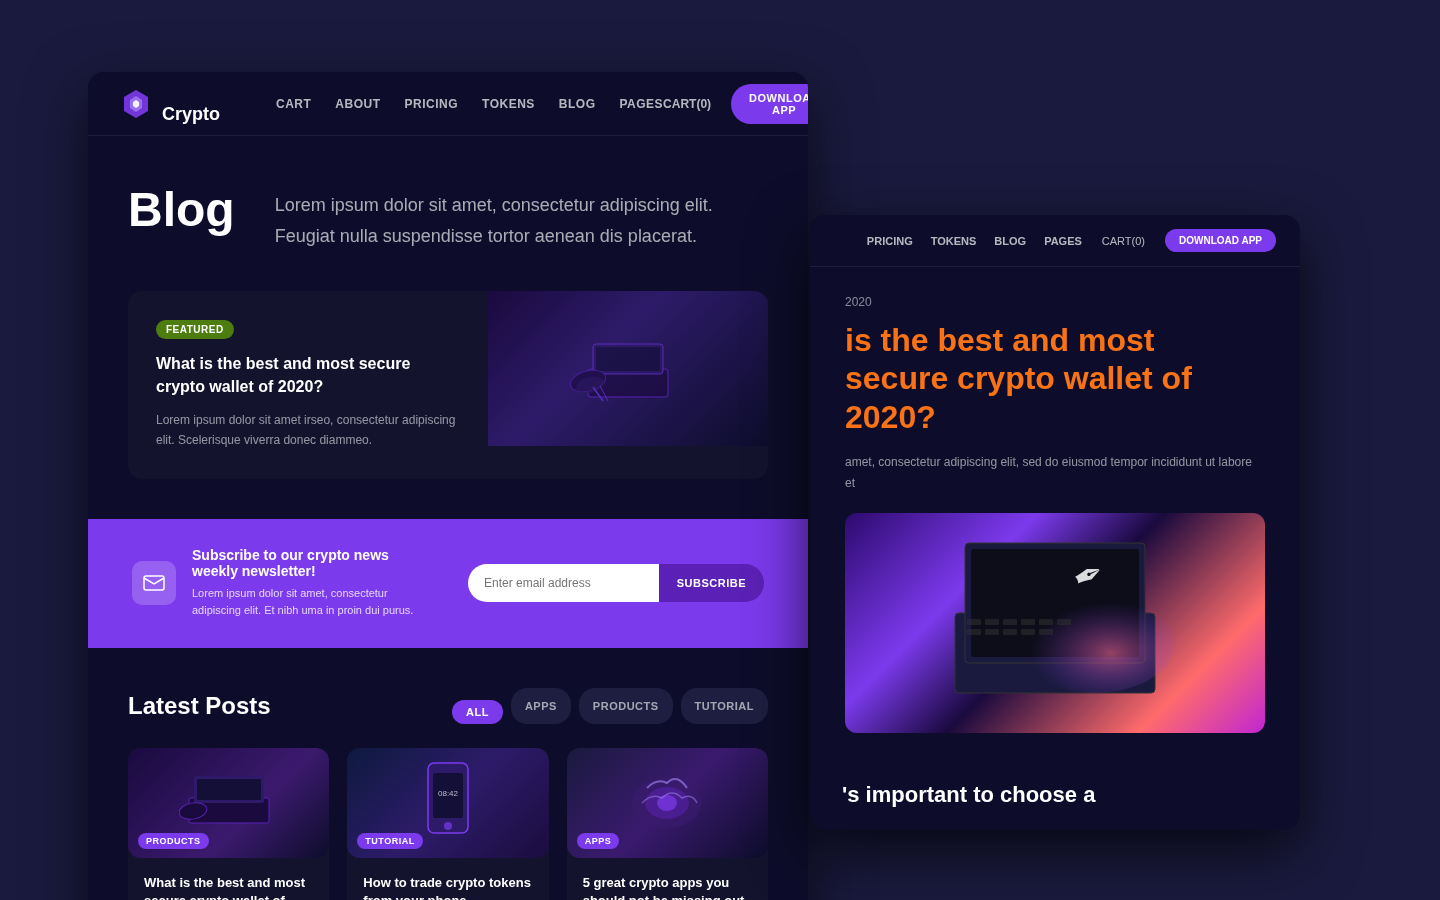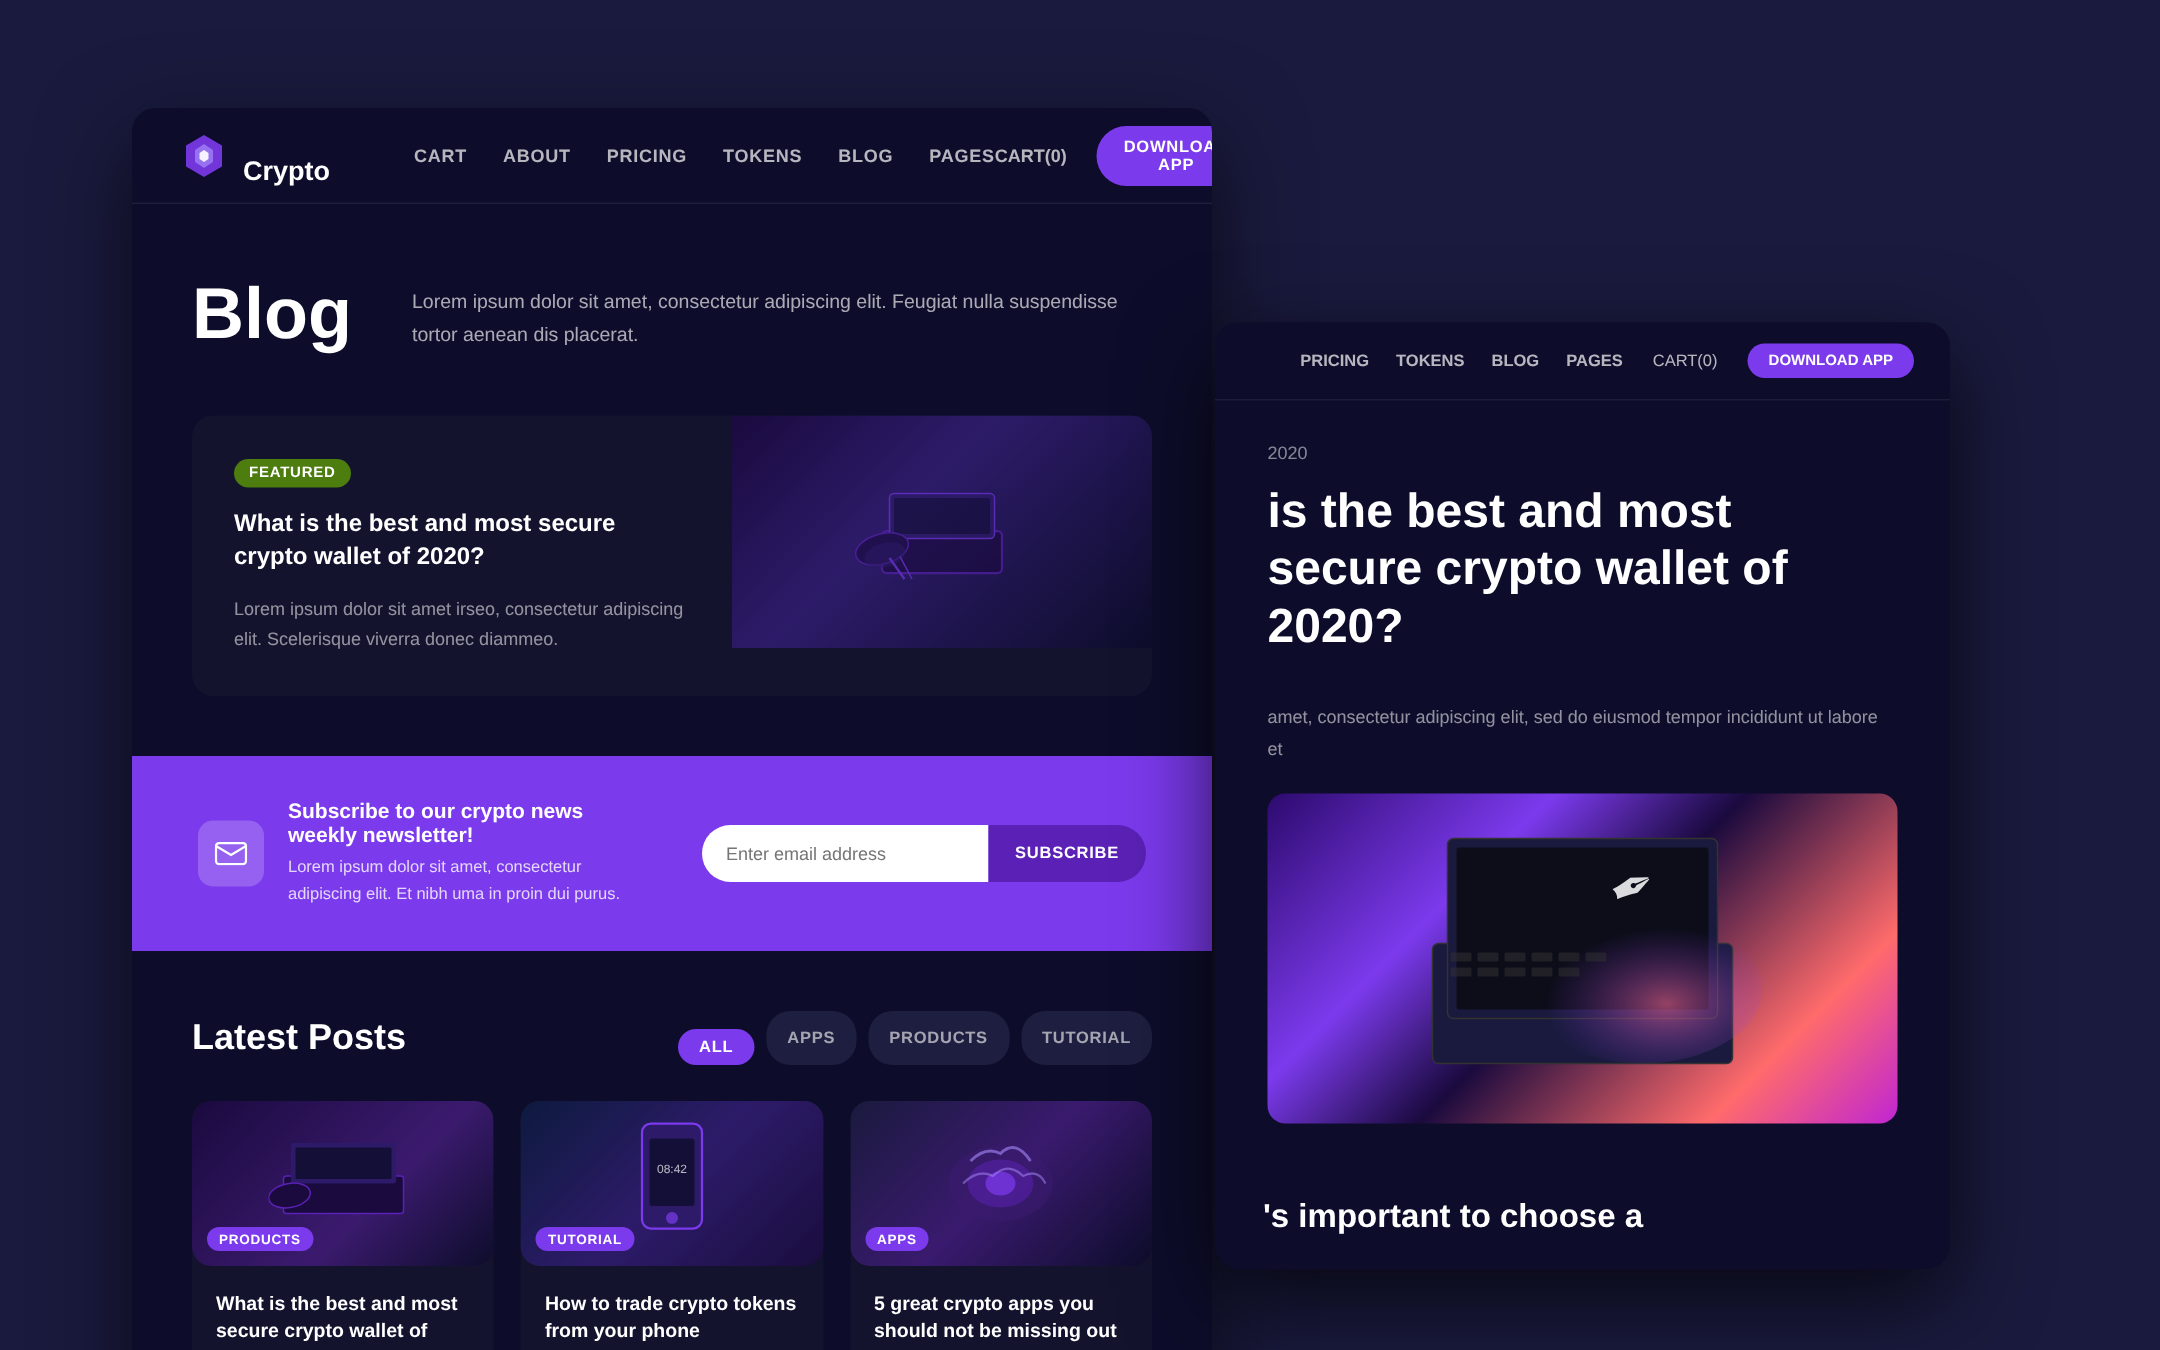--- a/index.html
+++ b/index.html
@@ -97,21 +97,21 @@
     }
     .blog-title {
       color: #fff;
       font-size: 48px;
       font-weight: 800;
       line-height: 1.1;
       flex: 0 0 auto;
     }
     .blog-description {
       color: rgba(255,255,255,0.65);
-      font-size: 13px;
+      font-size: 18px;
       line-height: 1.7;
       flex: 1;
       padding-top: 6px;
     }
 
     
     .featured-section {
       padding: 0 40px 40px;
     }
     .featured-card {
@@ -378,25 +378,25 @@
 
     .second-content {
       padding: 28px 35px;
     }
     .second-date {
       color: rgba(255,255,255,0.5);
       font-size: 12px;
       margin-bottom: 12px;
     }
     .second-article-title {
-      color: #ffffff;
+      color: #f97316;
       font-size: 32px;
       font-weight: 800;
       line-height: 1.2;
-      margin-bottom: 32px;
+      margin-bottom: 16px;
     }
     .second-article-text {
       color: rgba(255,255,255,0.55);
       font-size: 12px;
       line-height: 1.7;
       margin-bottom: 20px;
     }
     .second-article-image {
       width: 100%;
       height: 220px;

